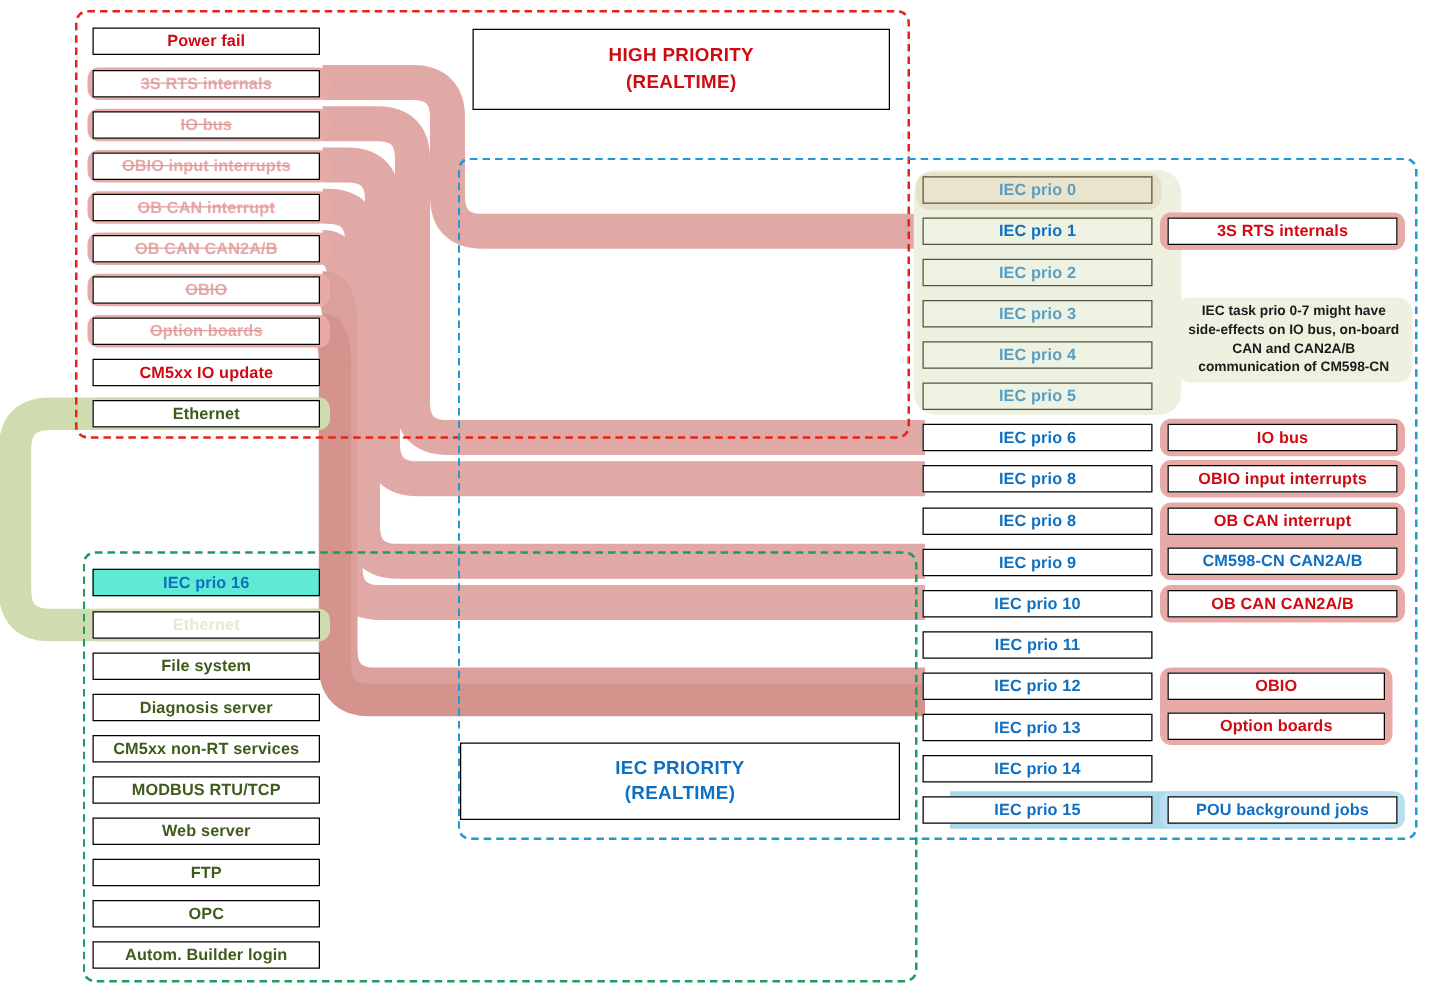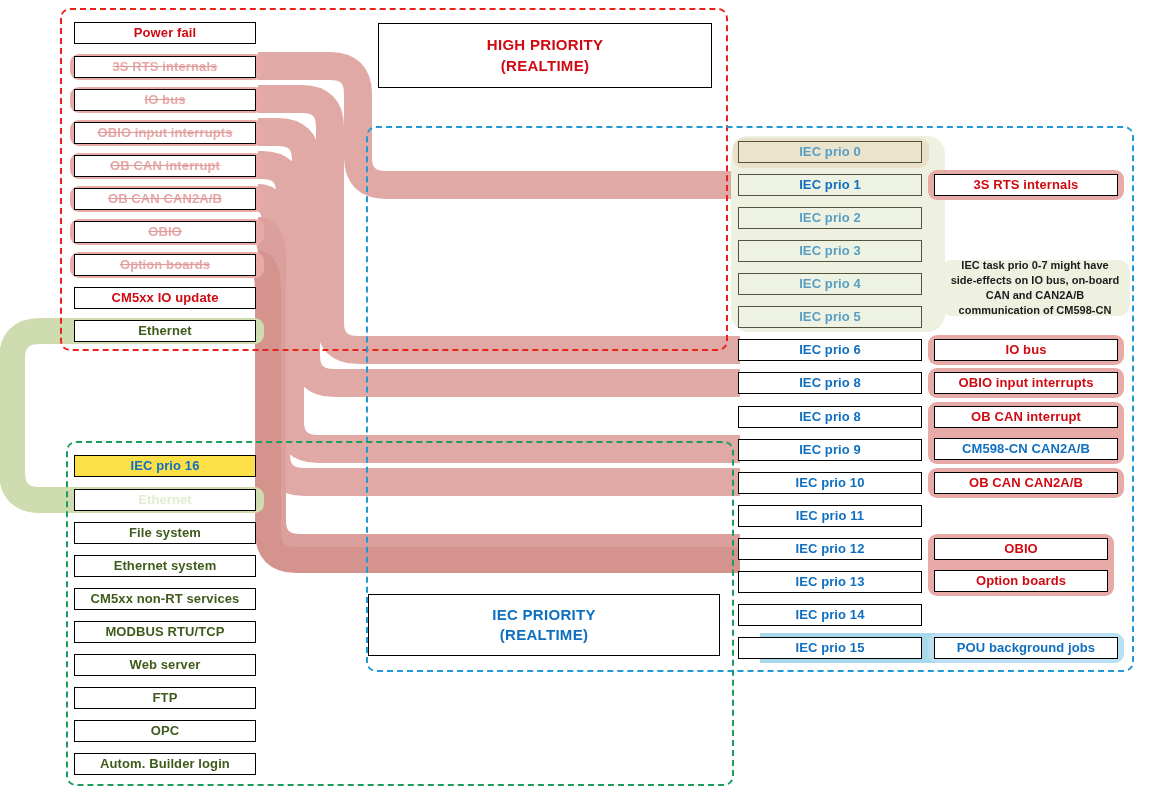--- a/index.html
+++ b/index.html
@@ -47,21 +47,21 @@
            padding:5px 8px;}
   .callout-peach{background:#fdeae0;}
   .callout-sage{background:#eef1e0;}
 
   
   .zone-sage{position:absolute;background:#eef1e0;border-radius:18px;}
   .zone-tan {position:absolute;background:#e8e0c8;border-radius:10px;}
 
   .b-tan  {background:#eae4cd;border:1.2px solid #54543c;}
   .b-sage {background:#eef2e2;border:1.2px solid #54543c;}
-  .b-lblue{background:#fde047;border:1.6px solid #000;}
+  .b-lblue{background:#5eead4;border:1.6px solid #000;}
 </style>
 </head>
 <body>
 
 <div id="stage">
 
   <svg id="ribbons" viewBox="0 0 1149 799" preserveAspectRatio="none">
     <defs></defs>
     <g fill="none" stroke-linecap="butt">
 
@@ -114,42 +114,42 @@
     <div class="box b-plain t-red" style="left:74px;top:287px;width:182px;height:22px;">CM5xx IO update</div>
     <div class="box b-plain t-green" style="left:74px;top:320px;width:182px;height:22px;">Ethernet</div>
   </div>
 
   <div>
     <div class="cap-green" style="left:70px;top:487px;width:194px;height:26px;"></div>
 
     <div class="box b-lblue t-blue" style="left:74px;top:455px;width:182px;height:22px;">IEC prio 16</div>
     <div class="box b-plain t-ghost-green" style="left:74px;top:489px;width:182px;height:22px;">Ethernet</div>
     <div class="box b-plain t-green" style="left:74px;top:522px;width:182px;height:22px;">File system</div>
-    <div class="box b-plain t-green" style="left:74px;top:555px;width:182px;height:22px;">Ethernet system</div>
+    <div class="box b-plain t-green" style="left:74px;top:555px;width:182px;height:22px;">Diagnosis server</div>
     <div class="box b-plain t-green" style="left:74px;top:588px;width:182px;height:22px;">CM5xx non-RT services</div>
     <div class="box b-plain t-green" style="left:74px;top:621px;width:182px;height:22px;">MODBUS RTU/TCP</div>
     <div class="box b-plain t-green" style="left:74px;top:654px;width:182px;height:22px;">Web server</div>
     <div class="box b-plain t-green" style="left:74px;top:687px;width:182px;height:22px;">FTP</div>
     <div class="box b-plain t-green" style="left:74px;top:720px;width:182px;height:22px;">OPC</div>
     <div class="box b-plain t-green" style="left:74px;top:753px;width:182px;height:22px;">Autom. Builder login</div>
   </div>
 
   <div class="legend" style="left:378px;top:23px;width:334px;height:65px;">
     <span class="t-red">HIGH PRIORITY</span>
     <span class="t-red">(REALTIME)</span>
   </div>
 
   <div class="legend" style="left:368px;top:594px;width:352px;height:62px;">
     <span class="t-blue">IEC PRIORITY</span>
     <span class="t-blue">(REALTIME)</span>
   </div>
 
 
 
-  <div class="callout callout-sage" style="left:940px;top:238px;width:190px;height:56px;margin-top:22px;">IEC task prio 0-7 might have side-effects on IO bus, on-board CAN and CAN2A/B communication of CM598-CN</div>
+  <div class="callout callout-sage" style="left:940px;top:238px;width:190px;height:68px;">IEC task prio 0-7 might have side-effects on IO bus, on-board CAN and CAN2A/B communication of CM598-CN</div>
 
   <div>
     <div class="box b-tan  t-blue-l" style="left:738px;top:141px;width:184px;height:22px;">IEC prio 0</div>
     <div class="box b-sage t-blue" style="left:738px;top:174px;width:184px;height:22px;">IEC prio 1</div>
     <div class="box b-sage t-blue-l" style="left:738px;top:207px;width:184px;height:22px;">IEC prio 2</div>
     <div class="box b-sage t-blue-l" style="left:738px;top:240px;width:184px;height:22px;">IEC prio 3</div>
     <div class="box b-sage t-blue-l" style="left:738px;top:273px;width:184px;height:22px;text-align:center;">IEC prio 4</div>
     <div class="box b-sage t-blue-l" style="left:738px;top:306px;width:184px;height:22px;">IEC prio 5</div>
     <div class="box b-plain t-blue" style="left:738px;top:339px;width:184px;height:22px;">IEC prio 6</div>
     <div class="box b-plain t-blue" style="left:738px;top:372px;width:184px;height:22px;">IEC prio 8</div>

